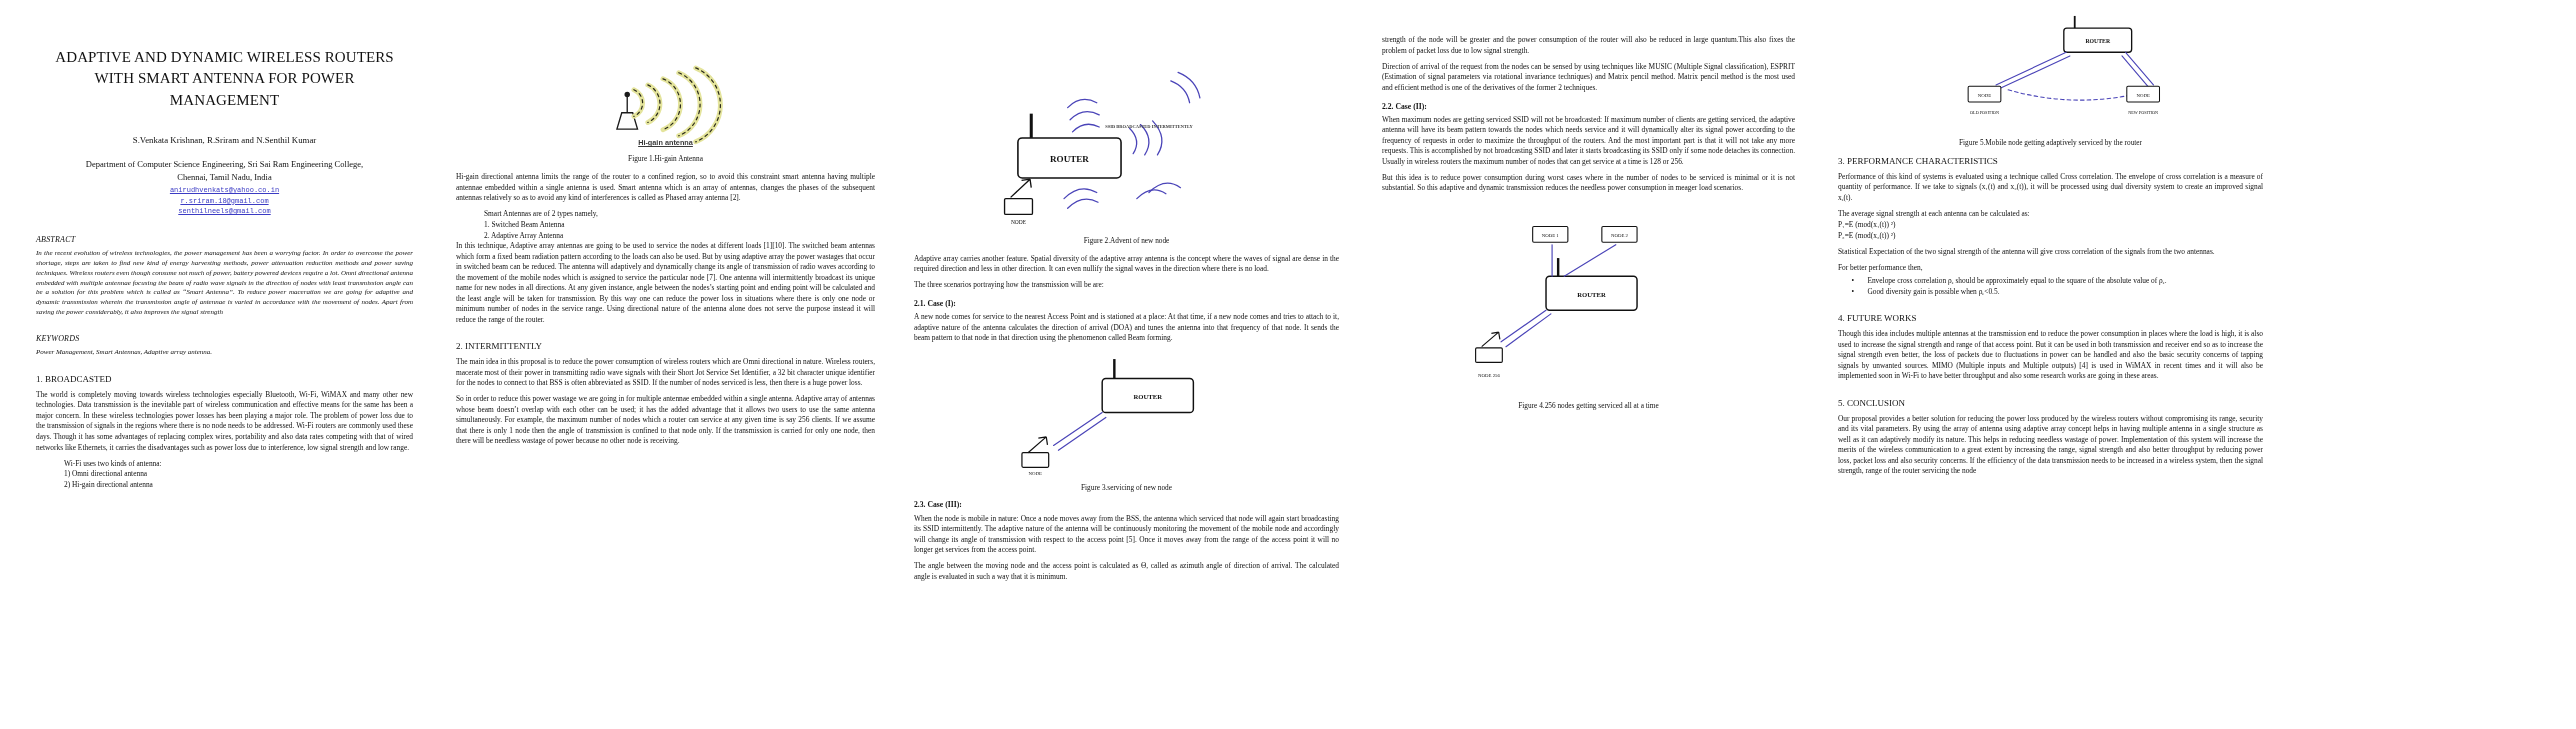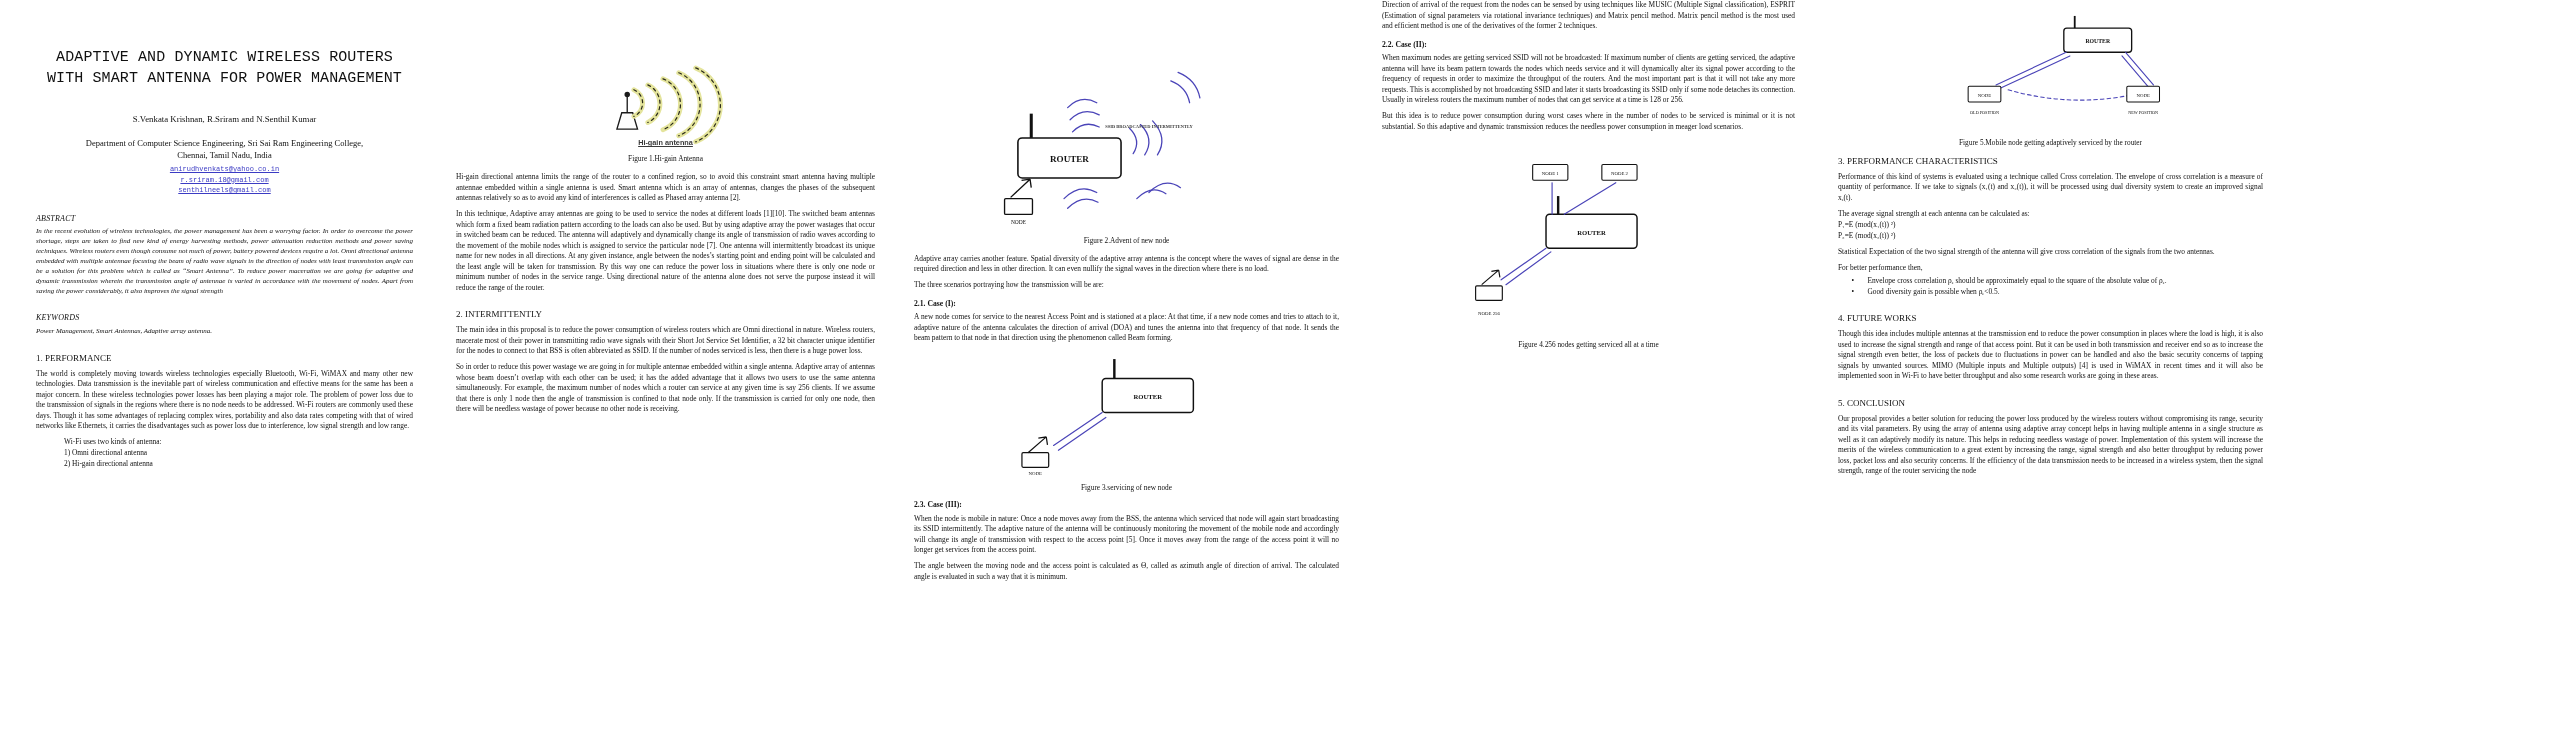--- a/index.html
+++ b/index.html
@@ -14,21 +14,21 @@
   .col{width:486px;margin:0 0 0 38px;box-sizing:border-box;position:relative;}
   .col.c1{width:377px;margin-left:36px;}
   .col.c2{width:419px;margin-left:43px;}
   .col.c3{width:425px;margin-left:39px;}
   .col.c4{width:413px;margin-left:43px;}
   .col.c5{width:425px;margin-left:43px;}
 
   .title{
     text-align:center;font-size:15px;line-height:1.42;
     letter-spacing:0.1px;margin:47px 6px 0 6px;font-weight:400;
-    font-family:Liberation Mono, monospace;
+    font-family:Liberation Serif, serif;
   }
   .authors{text-align:center;font-size:8.8px;margin-top:24px;font-weight:400;}
   .affil{text-align:center;font-size:8.5px;line-height:1.45;margin-top:13.4px;}
   .emails{text-align:center;margin-top:2.4px;}
   .email{display:block;font-family:"Liberation Mono","DejaVu Sans Mono",monospace;
          font-size:7px;color:#3b3bc4;text-decoration:underline;line-height:1.5;}
 
   .hsec{font-size:8px;font-weight:700;margin:18px 0 4.9px 0;letter-spacing:0.2px;}
   .hsec.abs{font-style:italic;font-variant:small-caps;font-weight:400;font-size:8px;}
   .hsec.kw{font-style:italic;font-variant:small-caps;font-weight:400;font-size:8px;margin-top:16px;}
@@ -72,21 +72,21 @@
     </div>
 
     <div class="hsec abs">ABSTRACT</div>
     <p class="abstract">In the recent evolution of wireless technologies, the power management has been a worrying factor. In order to overcome the power shortage, steps are taken to find new kind of energy harvesting methods, power attenuation reduction methods and power saving techniques. Wireless routers even though consume not much of power, battery powered devices require a lot. Omni directional antenna embedded with multiple antennae focusing the beam of radio wave signals in the direction of nodes with least transmission angle can be a solution for this problem which is called as “Smart Antenna”. To reduce power maceration we are going for adaptive and dynamic transmission wherein the transmission angle of antennae is varied in accordance with the movement of nodes. Apart from saving the power considerably, it also improves the signal strength</p>
 
     <div class="hsec kw">KEYWORDS</div>
     <p class="kwline">Power Management, Smart Antennas, Adaptive array antenna.</p>
 
     <div class="hnum">
       <span>1.</span>
-      <span class="sc">PERFORMANCE</span>
+      <span class="sc">BROADCASTED</span>
     </div>
     <p class="body">The world is completely moving towards wireless technologies especially Bluetooth, Wi-Fi, WiMAX and many other new technologies. Data transmission is the inevitable part of wireless communication and effective means for the same has been a major concern. In these wireless technologies power losses has been playing a major role. The problem of power loss due to the transmission of signals in the regions where there is no node needs to be addressed. Wi-Fi routers are commonly used these days. Though it has some advantages of replacing complex wires, portability and also data rates competing with that of wired networks like Ethernets, it carries the disadvantages such as power loss due to interference, low signal strength and low range.</p>
     <div class="indentlist">
       <div class="lead">Wi-Fi uses two kinds of antenna:</div>
       <div class="itm">1)   Omni directional antenna</div>
       <div class="itm">2)   Hi-gain directional antenna</div>
     </div>
   </div>
 
   <div class="col c2">
@@ -110,20 +110,25 @@
           <path d="M160 74 a45 45 0 0 1 0 84"></path>
           <path d="M186 64 a56 56 0 0 1 0 104"></path>
           <path d="M214 56 a66 66 0 0 1 0 122"></path>
         </g>
       </svg>
     </div>
     <div style="text-align:center;font-family:'Liberation Sans','DejaVu Sans',sans-serif;font-size:7.3px;font-weight:700;color:#3a3a3a;margin-top:1.2px;text-decoration:underline;">Hi-gain antenna</div>
     <div class="figcap">Figure 1.Hi-gain Antenna</div>
 
     <p class="body">Hi-gain directional antenna limits the range of the router to a confined region, so to avoid this constraint smart antenna having multiple antennae embedded within a single antenna is used. Smart antenna which is an array of antennas, changes the phases of the subsequent antennas relatively so as to avoid any kind of interferences is called as Phased array antenna [2].</p>
+    <div class="indentlist">
+      <div class="lead">Smart Antennas are of 2 types namely,</div>
+      <div class="itm">1.   Switched Beam Antenna</div>
+      <div class="itm">2.   Adaptive Array Antenna</div>
+    </div>
     <p class="body">In this technique, Adaptive array antennas are going to be used to service the nodes at different loads [1][10]. The switched beam antennas which form a fixed beam radiation pattern according to the loads can also be used. But by using adaptive array the power wastages that occur in switched beam can be reduced. The antenna will adaptively and dynamically change its angle of transmission of radio waves according to the movement of the mobile nodes which is assigned to service the particular node [7]. One antenna will intermittently broadcast its unique name for new nodes in all directions. At any given instance, angle between the nodes’s starting point and ending point will be calculated and the least angle will be taken for transmission. By this way one can reduce the power loss in situations where there is only one node or minimum number of nodes in the service range. Using directional nature of the antenna alone does not serve the purpose instead it will reduce the range of the router.</p>
 
     <div class="hnum">
       <span>2.</span>
       <span>INTERMITTENTLY</span>
     </div>
     <p class="body">The main idea in this proposal is to reduce the power consumption of wireless routers which are Omni directional in nature. Wireless routers, macerate most of their power in transmitting radio wave signals with their Short Jot Service Set Identifier, a 32 bit character unique identifier for the nodes to connect to that BSS is often abbreviated as SSID. If the number of nodes serviced is less, then there is a huge power loss.</p>
     <p class="body">So in order to reduce this power wastage we are going in for multiple antennae embedded within a single antenna. Adaptive array of antennas whose beam doesn’t overlap with each other can be used; it has the added advantage that it allows two users to use the same antenna simultaneously. For example, the maximum number of nodes which a router can service at any given time is say 256 clients. If we assume that there is only 1 node then the angle of transmission is confined to that node only. If the transmission is carried for only one node, then there will be needless wastage of power because no other node is receiving.</p>
   </div>
 
@@ -184,20 +189,21 @@
       </svg>
     </div>
     <div class="figcap">Figure 3.servicing of new node</div>
 
     <div class="subh">2.3. Case (III):</div>
     <p class="body">When the node is mobile in nature: Once a node moves away from the BSS, the antenna which serviced that node will again start broadcasting its SSID intermittently. The adaptive nature of the antenna will be continuously monitoring the movement of the mobile node and accordingly will change its angle of transmission with respect to the access point [5]. Once it moves away from the range of the access point it will no longer get services from the access point.</p>
     <p class="body">The angle between the moving node and the access point is calculated as Θ, called as azimuth angle of direction of arrival. The calculated angle is evaluated in such a way that it is minimum.</p>
   </div>
 
   <div class="col c4">
+    <p class="body" style="margin-top:35px;">strength of the node will be greater and the power consumption of the router will also be reduced in large quantum.This also fixes the problem of packet loss due to low signal strength.</p>
     <p class="body">Direction of arrival of the request from the nodes can be sensed by using techniques like MUSIC (Multiple Signal classification), ESPRIT (Estimation of signal parameters via rotational invariance techniques) and Matrix pencil method. Matrix pencil method is the most used and efficient method is one of the derivatives of the former 2 techniques.</p>
 
     <div class="subh">2.2. Case (II):</div>
     <p class="body">When maximum nodes are getting serviced SSID will not be broadcasted: If maximum number of clients are getting serviced, the adaptive antenna will have its beam pattern towards the nodes which needs service and it will dynamically alter its signal power according to the frequency of requests in order to maximize the throughput of the routers. And the most important part is that it will not take any more requests. This is accomplished by not broadcasting SSID and later it starts broadcasting its SSID only if some node detaches its connection. Usually in wireless routers the maximum number of nodes that can get service at a time is 128 or 256.</p>
     <p class="body">But this idea is to reduce power consumption during worst cases where in the number of nodes to be serviced is minimal or it is not substantial. So this adaptive and dynamic transmission reduces the needless power consumption in meager load scenarios.</p>
 
     <div class="figbox" style="margin-top:24px;">
       <svg width="255" height="176" viewBox="0 0 420 290">
         <g stroke="#111" stroke-width="1.8" fill="#fff">
           <rect x="118" y="14" width="58" height="26" rx="2"></rect>

